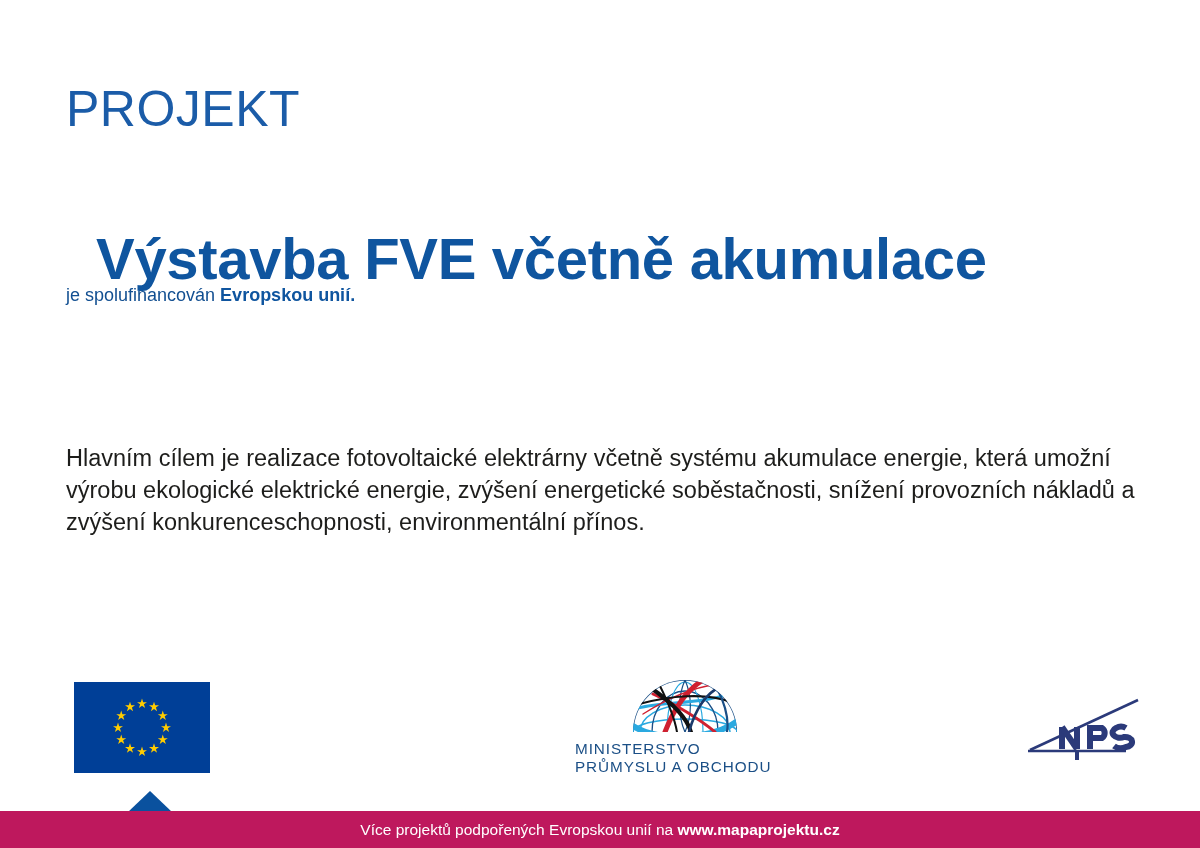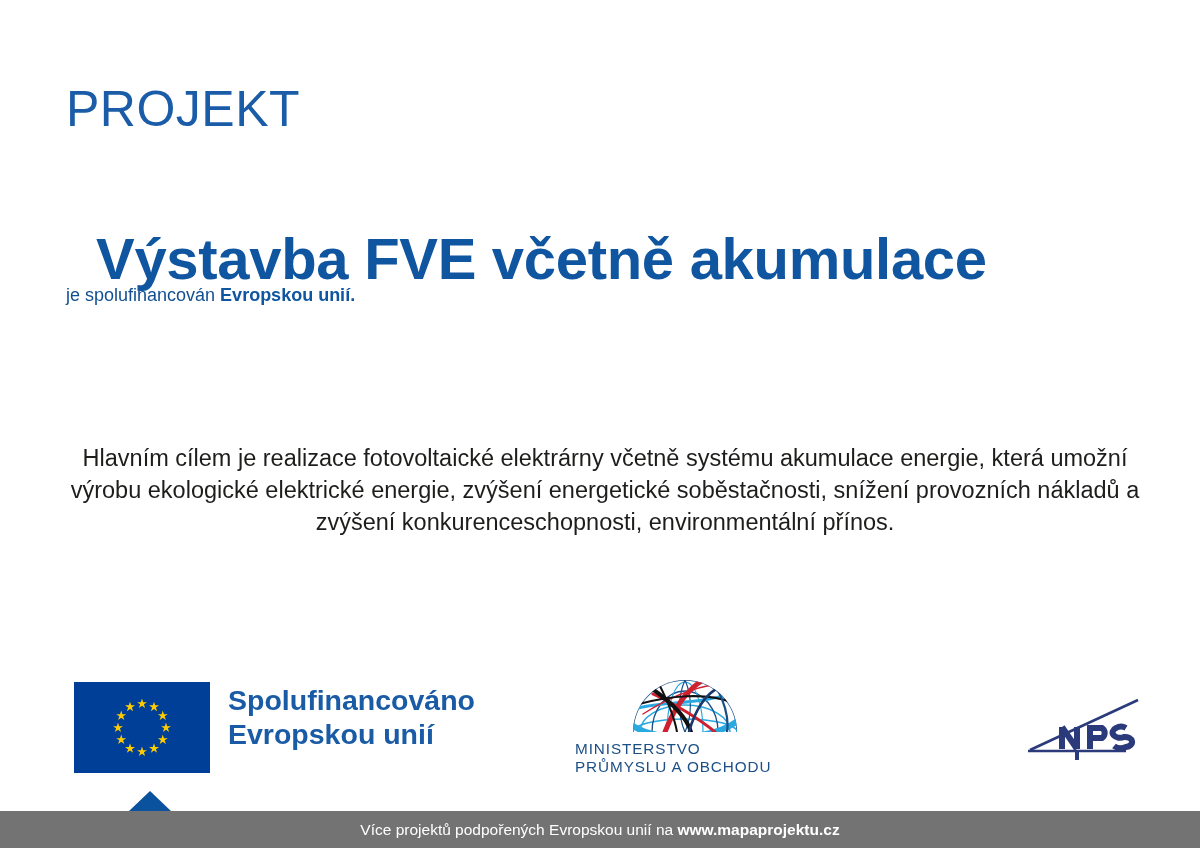--- a/index.html
+++ b/index.html
@@ -61,21 +61,20 @@
   
   .body-text {
     position: absolute;
     left: 66px;
     top: 418px;
     width: 1078px;
     font-size: 23.5px;
     font-weight: 400;
     color: #1d1d1b;
     line-height: 1.38;
-    text-align: center;
   }
 
   
   .logos {
     position: absolute;
     left: 0;
     top: 660px;
     width: 1200px;
     height: 130px;
   }
@@ -153,21 +152,21 @@
     border-left: 22px solid transparent;
     border-right: 22px solid transparent;
     border-bottom: 21px solid #0a519e;
   }
   .footer-bar {
     position: absolute;
     left: 0;
     top: 811px;
     width: 1200px;
     height: 37px;
-    background: #737373;
+    background: #be185d;
   }
   .footer-text {
     position: absolute;
     left: 0;
     top: 0;
     width: 1200px;
     height: 37px;
     line-height: 37px;
     text-align: center;
     color: #ffffff;
@@ -207,24 +206,20 @@
             <polygon points="80,61.28 81.18,64.91 85,64.91 81.91,67.15 83.09,70.78 80,68.54 76.91,70.78 78.09,67.15 75,64.91 78.82,64.91"></polygon>
             <polygon points="68,64.5 69.18,68.13 73,68.13 69.91,70.37 71.09,74 68,71.76 64.91,74 66.09,70.37 63,68.13 66.82,68.13"></polygon>
             <polygon points="56,61.28 57.18,64.91 61,64.91 57.91,67.15 59.09,70.78 56,68.54 52.91,70.78 54.09,67.15 51,64.91 54.82,64.91"></polygon>
             <polygon points="47.22,52.5 48.4,56.13 52.22,56.13 49.13,58.37 50.31,62 47.22,59.76 44.13,62 45.31,58.37 42.22,56.13 46.04,56.13"></polygon>
             <polygon points="44,40.5 45.18,44.13 49,44.13 45.91,46.37 47.09,50 44,47.76 40.91,50 42.09,46.37 39,44.13 42.82,44.13"></polygon>
             <polygon points="47.22,28.5 48.4,32.13 52.22,32.13 49.13,34.37 50.31,38 47.22,35.76 44.13,38 45.31,34.37 42.22,32.13 46.04,32.13"></polygon>
             <polygon points="56,19.72 57.18,23.35 61,23.35 57.91,25.59 59.09,29.22 56,26.98 52.91,29.22 54.09,25.59 51,23.35 54.82,23.35"></polygon>
           </g>
         </svg>
       </div>
-      <div class="eu-words">
-        <div>Spolufinancováno</div>
-        <div>Evropskou unií</div>
-      </div>
     </div>
 
     <div class="mpo-logo">
       <svg class="mpo-globe" viewBox="0 0 112 66">
         <defs>
           <clipPath id="domeClip">
             <path d="M4,62 A52,52 0 0 1 108,62 Z"></path>
           </clipPath>
         </defs>
         <g clip-path="url(#domeClip)" fill="none" stroke-linecap="round">

